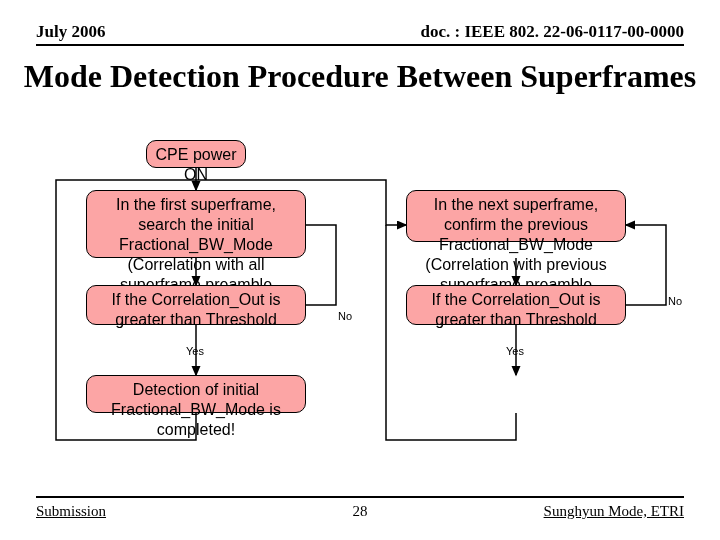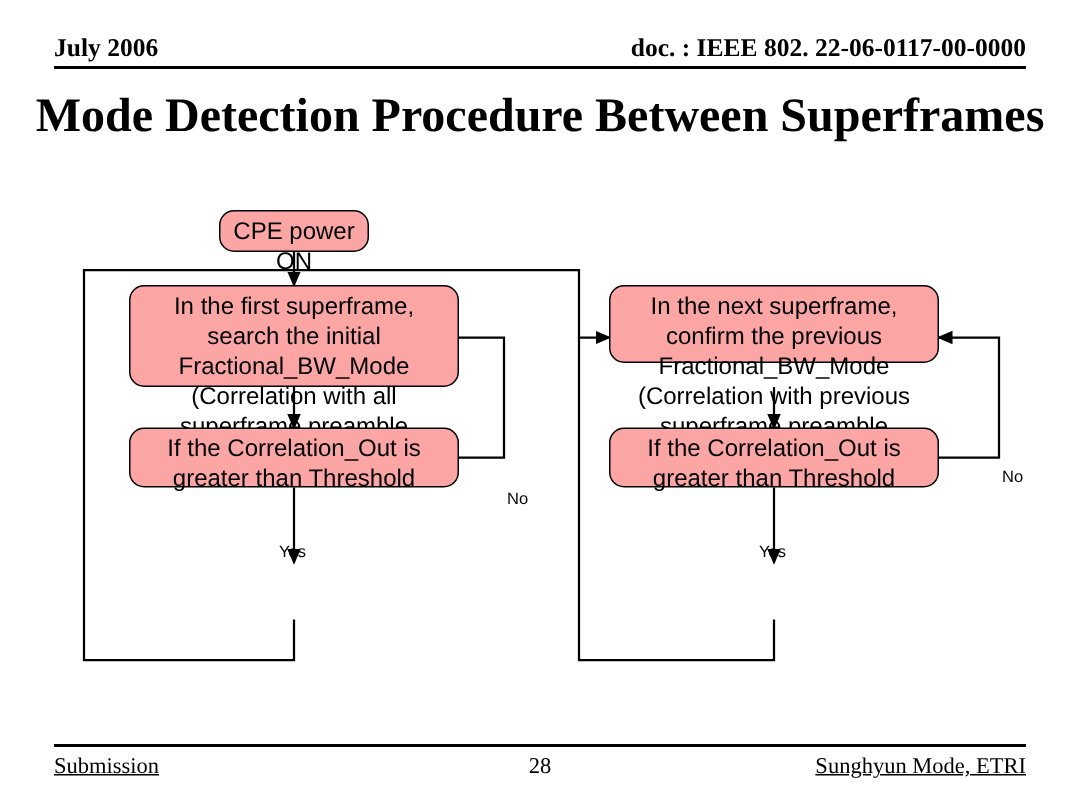--- a/index.html
+++ b/index.html
@@ -82,21 +82,20 @@
     align-items: flex-start;
     justify-content: center;
     text-align: center;
     padding: 4px 8px;
   }
   .lbl {
     position: absolute;
     font-family: Verdana, Geneva, sans-serif;
     font-size: 11px;
     text-align: left;
-    margin-top: 17px;
   }
   svg.arrows {
     position: absolute;
     top: 0; left: 0;
     width: 100%; height: 100%;
     overflow: visible;
   }
 </style>
 </head>
 <body>
@@ -140,20 +139,23 @@
   <div class="box" style="left:110px; top:40px; width:100px; height:28px;">
     <span>CPE power ON</span>
   </div>
 
   <div class="box" style="left:50px; top:90px; width:220px; height:68px;">
     <span>In the first superframe, search the initial Fractional_BW_Mode (Correlation with all superframe preamble sequences)</span>
   </div>
   <div class="box" style="left:50px; top:185px; width:220px; height:40px;">
     <span>If the Correlation_Out is greater than Threshold</span>
   </div>
+  <div class="box" style="left:50px; top:275px; width:220px; height:38px;">
+    <span>Detection of initial Fractional_BW_Mode is completed!</span>
+  </div>
 
   <div class="box" style="left:370px; top:90px; width:220px; height:52px;">
     <span>In the next superframe, confirm the previous Fractional_BW_Mode (Correlation with previous superframe preamble sequences)</span>
   </div>
   <div class="box" style="left:370px; top:185px; width:220px; height:40px;">
     <span>If the Correlation_Out is greater than Threshold</span>
   </div>
 
   <span class="lbl" style="left:150px; top:245px;">Yes</span>
   <span class="lbl" style="left:470px; top:245px;">Yes</span>

